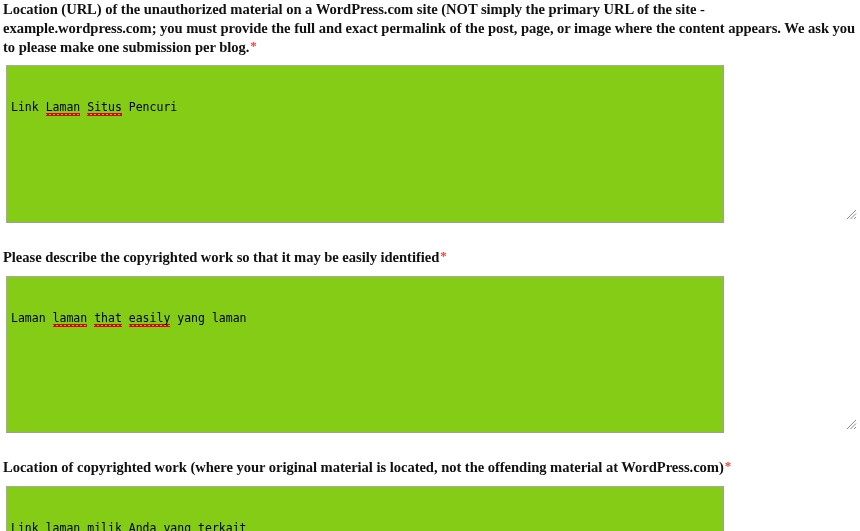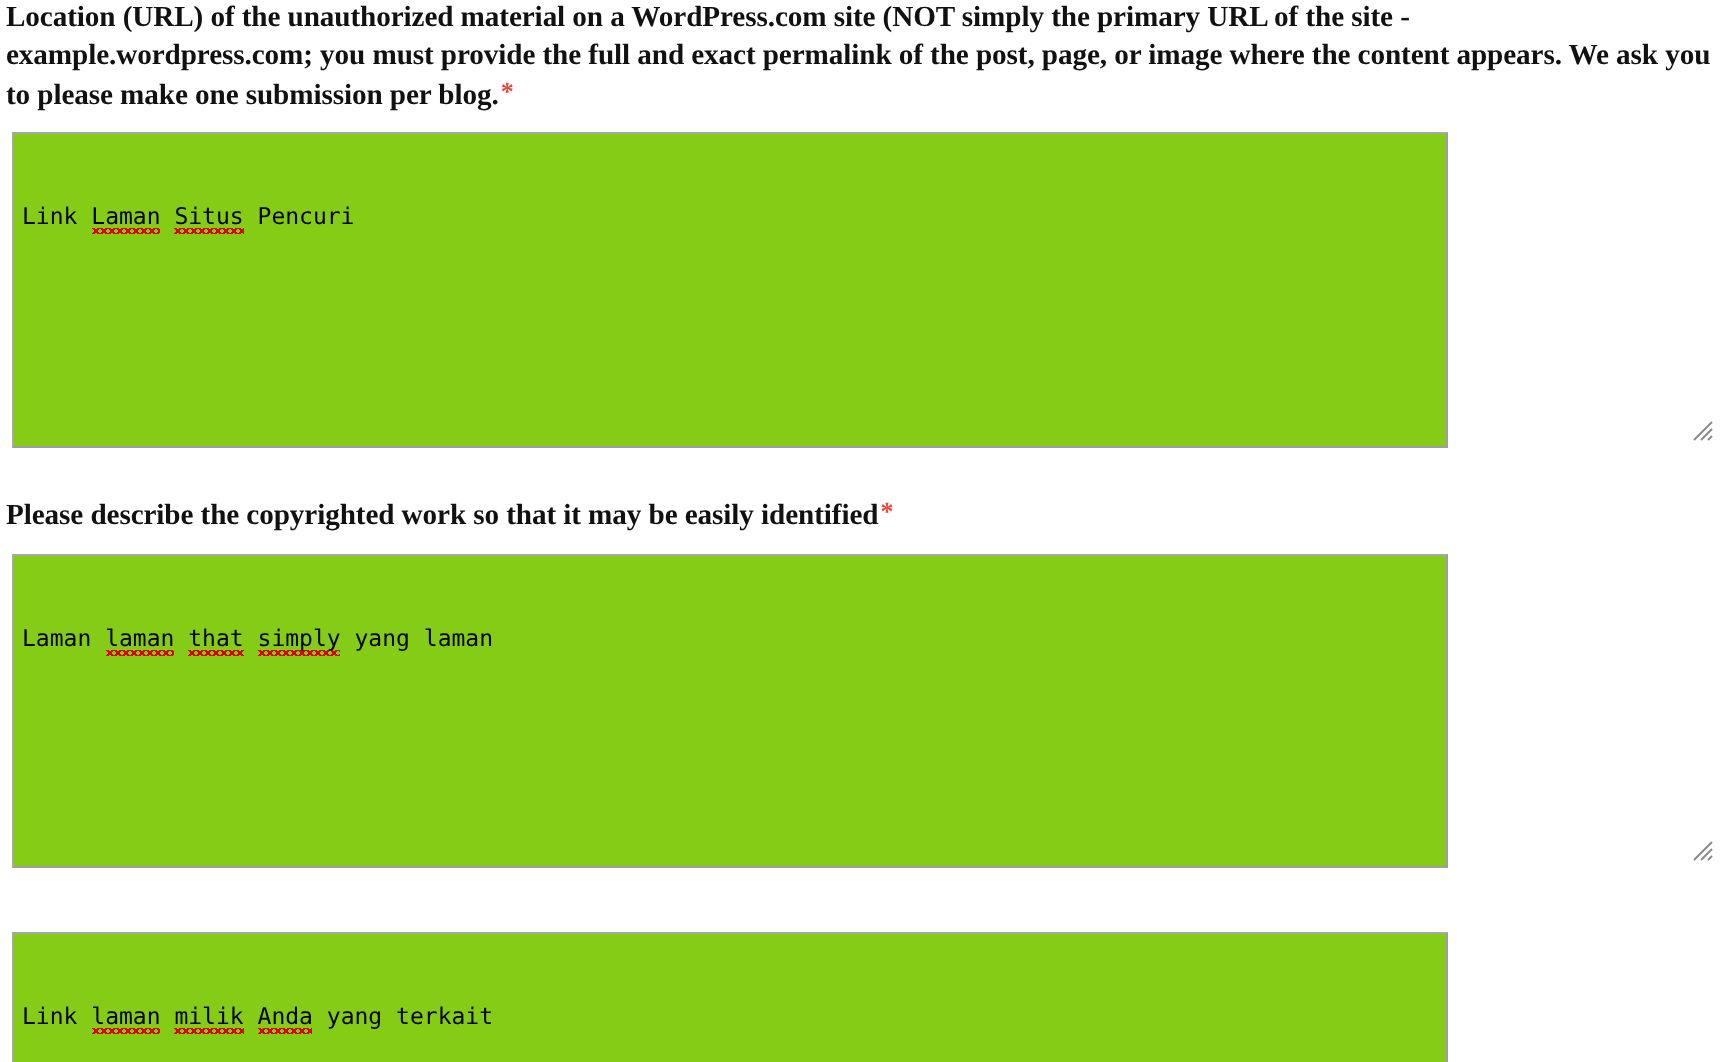--- a/index.html
+++ b/index.html
@@ -115,33 +115,34 @@
           <path d="M10 8 L8 10" stroke="#8a8a8a" stroke-width="1" fill="none"></path>
         </svg>
       </div>
     </div>
   </div>
 
   <div class="field-group" style="top:247px;">
     <div class="field-label"><span>Please describe the copyrighted work so that it may be easily identified</span><span class="req-star">*</span></div>
     <div class="ta-wrap" style="margin-top:9px; padding-left:6px;">
       <div class="textarea-box" style="width: 718px; height: 157px;" contenteditable="false">
-        <div class="ta-text"><span>Laman</span><span> </span><span class="misspell">laman</span><span> </span><span class="misspell">that</span><span> </span><span class="misspell">simply</span><span> </span><span>yang</span><span> </span><span>laman</span></div>
+        <div class="ta-text"><span>Laman</span><span> </span><span class="misspell">laman</span><span> </span><span class="misspell">that</span><span> </span><span class="misspell">easily</span><span> </span><span>yang</span><span> </span><span>laman</span></div>
       </div>
       <div class="resize-grip" style="right:3px; bottom:3px;">
         <svg width="11" height="11" viewBox="0 0 11 11" aria-hidden="true">
           <path d="M10 1 L1 10" stroke="#8a8a8a" stroke-width="1" fill="none"></path>
           <path d="M10 4.5 L4.5 10" stroke="#8a8a8a" stroke-width="1" fill="none"></path>
           <path d="M10 8 L8 10" stroke="#8a8a8a" stroke-width="1" fill="none"></path>
         </svg>
       </div>
     </div>
   </div>
 
   <div class="field-group" style="top:457px;">
+    <div class="field-label"><span>Location of copyrighted work (where your original material is located, not the offending material at WordPress.com)</span><span class="req-star">*</span></div>
     <div class="ta-wrap" style="margin-top:9px; padding-left:6px;">
       <div class="textarea-box" style="width: 718px; height: 157px;" contenteditable="false">
         <div class="ta-text"><span>Link</span><span> </span><span class="misspell">laman</span><span> </span><span class="misspell">milik</span><span> </span><span class="misspell">Anda</span><span> </span><span>yang</span><span> </span><span>terkait</span></div>
       </div>
     </div>
   </div>
 
 </div>
 
 </body></html>

